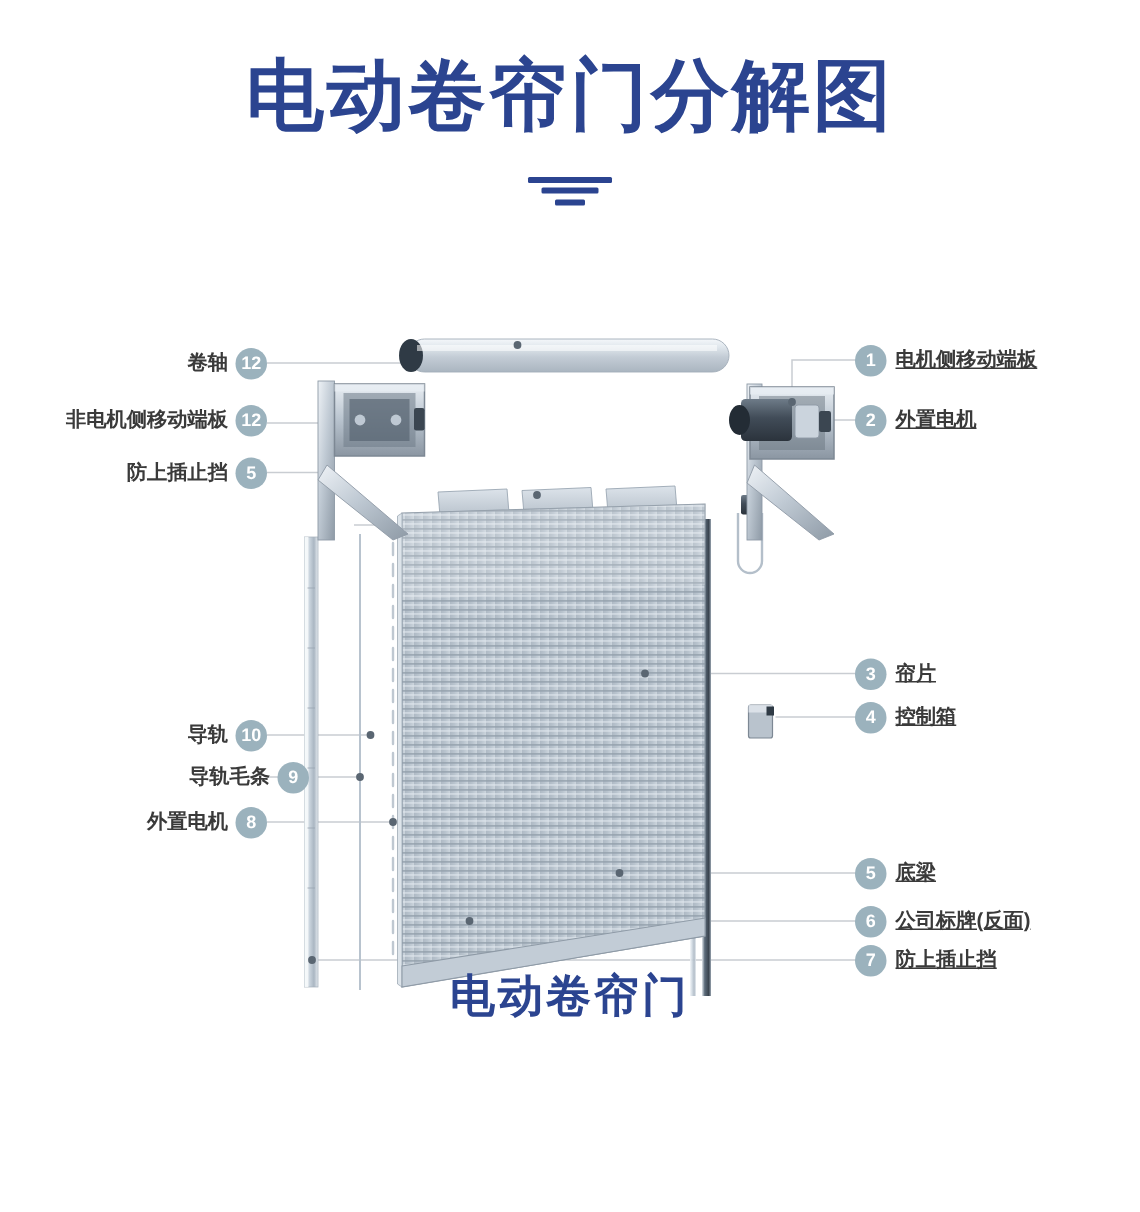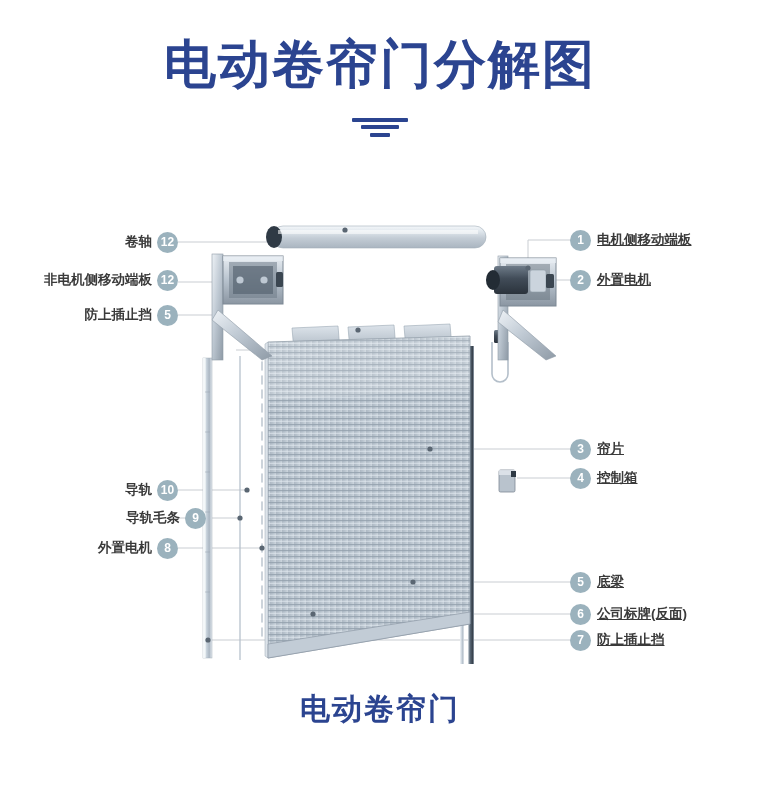--- a/index.html
+++ b/index.html
@@ -84,21 +84,21 @@
     font-weight: bold;
     line-height: 21px;
     text-align: center;
     flex: 0 0 auto;
     font-family: "Liberation Sans", "DejaVu Sans", sans-serif;
   }
 
   
   #caption {
     position: absolute;
-    left: 0; top: 688px; width: 760px;
+    left: 0; top: 644px; width: 760px;
     text-align: center;
     font-size: 30px;
     font-weight: bold;
     letter-spacing: 2px;
     color: #2b4490;
     line-height: 42px;
     white-space: nowrap;
   }
 </style>
 </head>

